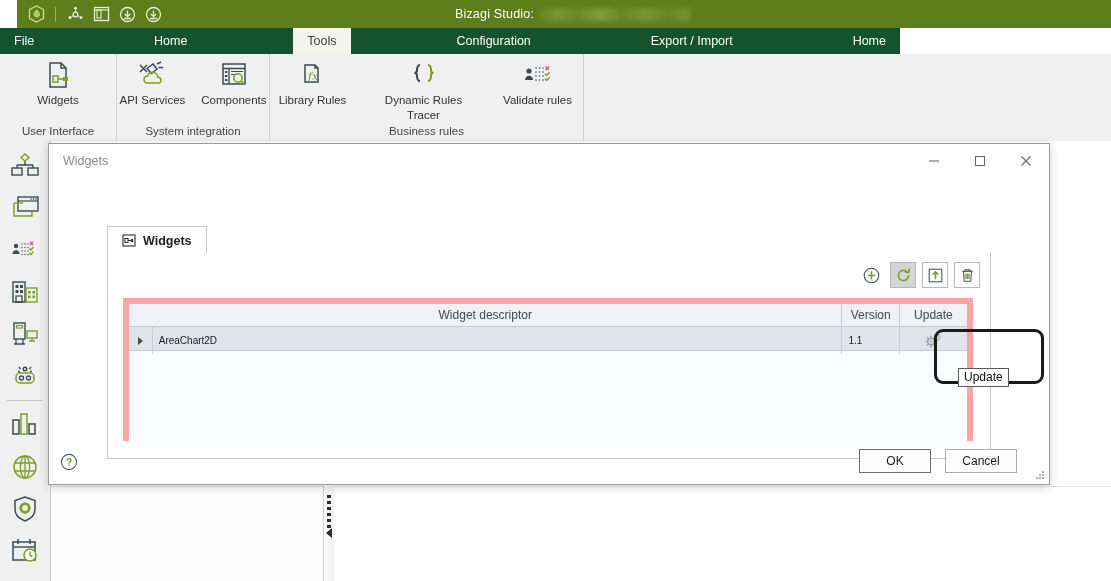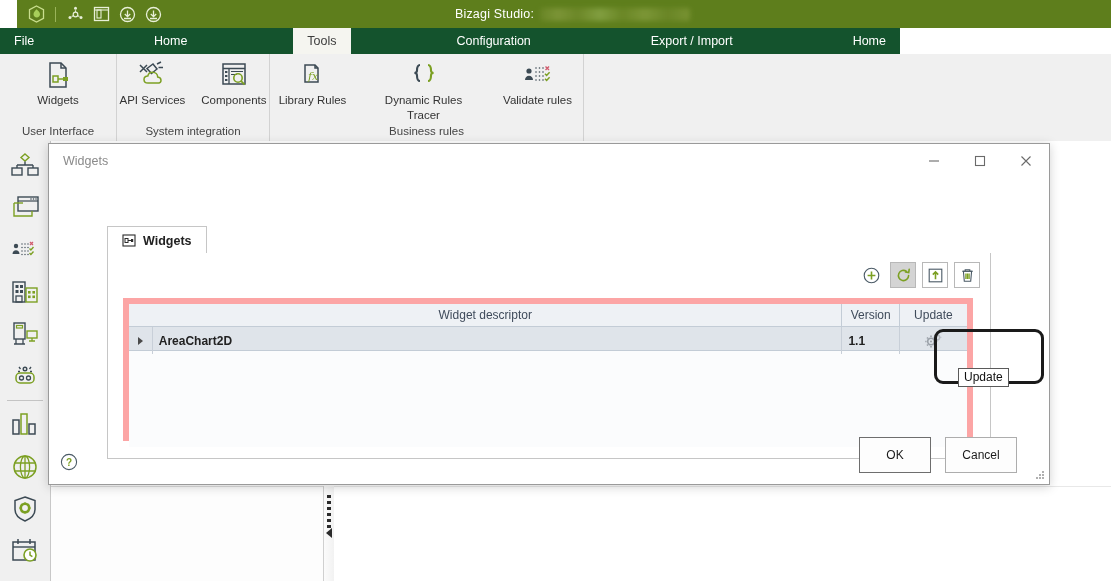--- a/index.html
+++ b/index.html
@@ -163,34 +163,34 @@
     display:flex;align-items:center;justify-content:center;
     font-size:12px;color:#3f4b5b;height:22px;box-sizing:border-box;
     border-right:1px solid #c3ccd6;
   }
   .gh.c-desc{width:722px;}
   .gh.c-ver{width:58px;}
   .gh.c-upd{width:68px;border-right:none;}
   .grid-row{display:flex;height:23px;background:#dfe4ea;border-bottom:1px solid #c3ccd6;}
   .gc{
     display:flex;align-items:center;height:27px;box-sizing:border-box;
-    font-size:12px;color:#222;border-right:1px solid #c8cfd8;font-weight:bold;
+    font-size:10px;color:#222;border-right:1px solid #c8cfd8;
   }
   .gc.c-exp{width:24px;justify-content:center;}
   .gc.c-desc{width:698px;padding-left:6px;}
   .gc.c-ver{width:58px;padding-left:6px;}
   .gc.c-upd{width:68px;justify-content:center;border-right:none;}
   .expander{width:0;height:0;border-top:4px solid transparent;border-bottom:4px solid transparent;border-left:5px solid #4a4a4a;}
   .grid-blank{background:#fbfcfd;height:96px;}
 
   
   .help-btn{position:absolute;left:8px;bottom:10px;width:24px;height:24px;display:flex;align-items:center;justify-content:center;cursor:default;}
   .foot-btns{position:absolute;right:32px;bottom:11px;display:flex;gap:14px;}
   .fbtn{
-    width:72px;height:36px;border:1px solid #adadad;background:#fdfdfd;
+    width:72px;height:24px;border:1px solid #adadad;background:#fdfdfd;
     display:flex;align-items:center;justify-content:center;
     font-size:12px;color:#1b1b1b;cursor:default;box-sizing:border-box;
   }
   .fbtn.primary{border:1px solid #6e6e6e;}
   .resize-grip{position:absolute;right:3px;bottom:3px;width:10px;height:10px;}
   .resize-grip i{position:absolute;width:2px;height:2px;background:#b0b0b0;}
 </style>
 </head>
 <body>
 

